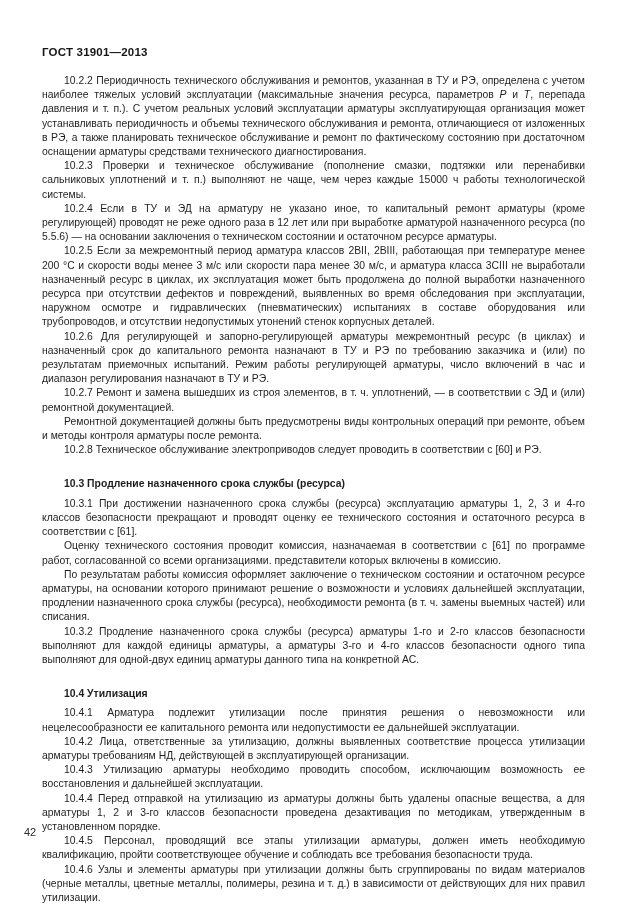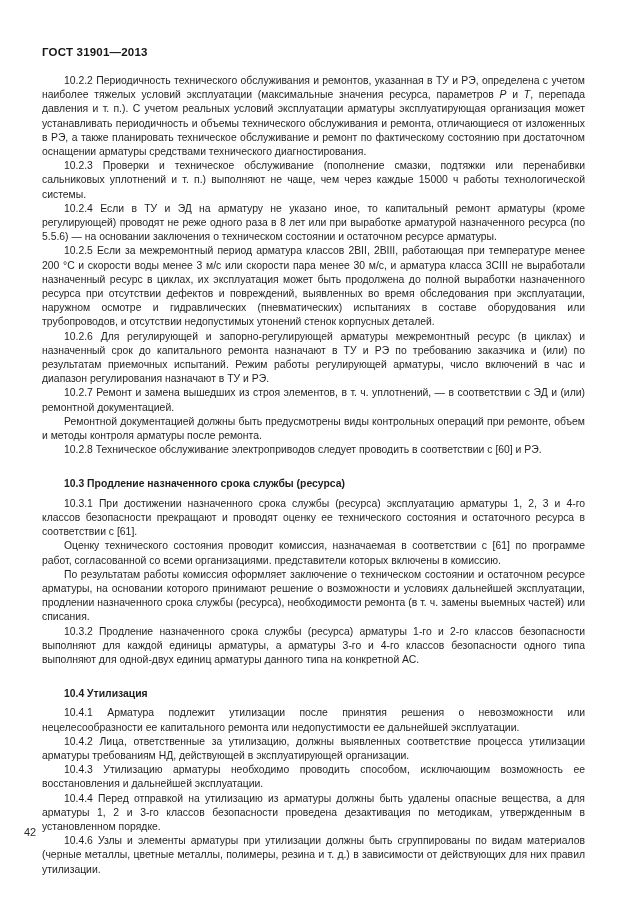--- a/index.html
+++ b/index.html
@@ -57,33 +57,34 @@
 </style>
 </head>
 <body>
 
 <div class="page">
   <div class="doc-header">ГОСТ 31901—2013</div>
 
   <div class="doc-content" id="doc-content">
       <p class="para"><span>10.2.2 Периодичность технического обслуживания и ремонтов, указанная в ТУ и РЭ, определена с учетом наиболее тяжелых условий эксплуатации (максимальные значения ресурса, параметров </span><span class="italic">P</span><span> и </span><span class="italic">T</span><span>, перепада давления и т. п.). С учетом реальных условий эксплуатации арматуры эксплуатирующая организация может устанавливать периодичность и объемы технического обслуживания и ремонта, отличающиеся от изложенных в РЭ, а также планировать техническое обслуживание и ремонт по фактическому состоянию при достаточном оснащении арматуры средствами технического диагностирования.</span></p>
       <p class="para">10.2.3 Проверки и техническое обслуживание (пополнение смазки, подтяжки или перенабивки сальниковых уплотнений и т. п.) выполняют не чаще, чем через каждые 15000 ч работы технологической системы.</p>
-      <p class="para">10.2.4 Если в ТУ и ЭД на арматуру не указано иное, то капитальный ремонт арматуры (кроме регулирующей) проводят не реже одного раза в 8 лет или при выработке арматурой назначенного ресурса (по 5.5.6) — на основании заключения о техническом состоянии и остаточном ресурсе арматуры.</p>
+      <p class="para">10.2.4 Если в ТУ и ЭД на арматуру не указано иное, то капитальный ремонт арматуры (кроме регулирующей) проводят не реже одного раза в 12 лет или при выработке арматурой назначенного ресурса (по 5.5.6) — на основании заключения о техническом состоянии и остаточном ресурсе арматуры.</p>
       <p class="para">10.2.5 Если за межремонтный период арматура классов 2ВII, 2ВIII, работающая при температуре менее 200 °С и скорости воды менее 3 м/с или скорости пара менее 30 м/с, и арматура класса 3СIII не выработали назначенный ресурс в циклах, их эксплуатация может быть продолжена до полной выработки назначенного ресурса при отсутствии дефектов и повреждений, выявленных во время обследования при эксплуатации, наружном осмотре и гидравлических (пневматических) испытаниях в составе оборудования или трубопроводов, и отсутствии недопустимых утонений стенок корпусных деталей.</p>
       <p class="para">10.2.6 Для регулирующей и запорно-регулирующей арматуры межремонтный ресурс (в циклах) и назначенный срок до капитального ремонта назначают в ТУ и РЭ по требованию заказчика и (или) по результатам приемочных испытаний. Режим работы регулирующей арматуры, число включений в час и диапазон регулирования назначают в ТУ и РЭ.</p>
       <p class="para">10.2.7 Ремонт и замена вышедших из строя элементов, в т. ч. уплотнений, — в соответствии с ЭД и (или) ремонтной документацией.</p>
       <p class="para">Ремонтной документацией должны быть предусмотрены виды контрольных операций при ремонте, объем и методы контроля арматуры после ремонта.</p>
       <p class="para">10.2.8 Техническое обслуживание электроприводов следует проводить в соответствии с [60] и РЭ.</p>
       <p class="heading">10.3 Продление назначенного срока службы (ресурса)</p>
       <p class="para">10.3.1 При достижении назначенного срока службы (ресурса) эксплуатацию арматуры 1, 2, 3 и 4-го классов безопасности прекращают и проводят оценку ее технического состояния и остаточного ресурса в соответствии с [61].</p>
       <p class="para">Оценку технического состояния проводит комиссия, назначаемая в соответствии с [61] по программе работ, согласованной со всеми организациями. представители которых включены в комиссию.</p>
       <p class="para">По результатам работы комиссия оформляет заключение о техническом состоянии и остаточном ресурсе арматуры, на основании которого принимают решение о возможности и условиях дальнейшей эксплуатации, продлении назначенного срока службы (ресурса), необходимости ремонта (в т. ч. замены выемных частей) или списания.</p>
       <p class="para">10.3.2 Продление назначенного срока службы (ресурса) арматуры 1-го и 2-го классов безопасности выполняют для каждой единицы арматуры, а арматуры 3-го и 4-го классов безопасности одного типа выполняют для одной-двух единиц арматуры данного типа на конкретной АС.</p>
       <p class="heading">10.4 Утилизация</p>
       <p class="para">10.4.1 Арматура подлежит утилизации после принятия решения о невозможности или нецелесообразности ее капитального ремонта или недопустимости ее дальнейшей эксплуатации.</p>
       <p class="para">10.4.2 Лица, ответственные за утилизацию, должны выявленных соответствие процесса утилизации арматуры требованиям НД, действующей в эксплуатирующей организации.</p>
       <p class="para">10.4.3 Утилизацию арматуры необходимо проводить способом, исключающим возможность ее восстановления и дальнейшей эксплуатации.</p>
       <p class="para">10.4.4 Перед отправкой на утилизацию из арматуры должны быть удалены опасные вещества, а для арматуры 1, 2 и 3-го классов безопасности проведена дезактивация по методикам, утвержденным в установленном порядке.</p>
+      <p class="para">10.4.5 Персонал, проводящий все этапы утилизации арматуры, должен иметь необходимую квалификацию, пройти соответствующее обучение и соблюдать все требования безопасности труда.</p>
       <p class="para">10.4.6 Узлы и элементы арматуры при утилизации должны быть сгруппированы по видам материалов (черные металлы, цветные металлы, полимеры, резина и т. д.) в зависимости от действующих для них правил утилизации.</p>
     </div>
 
   <div class="page-number">42</div>
 </div>
 
 </body></html>

